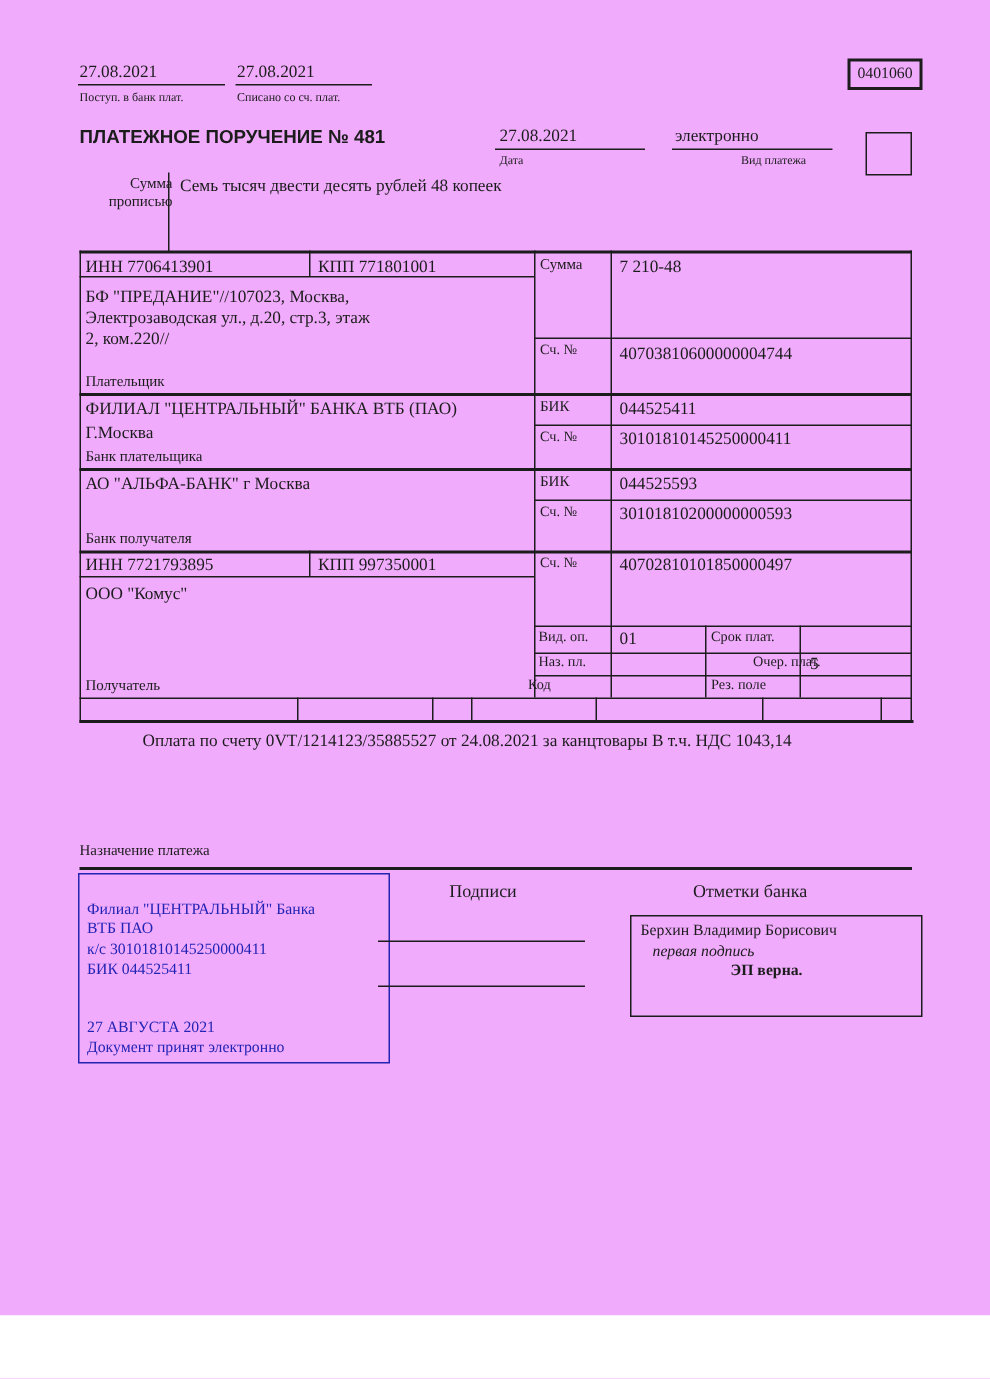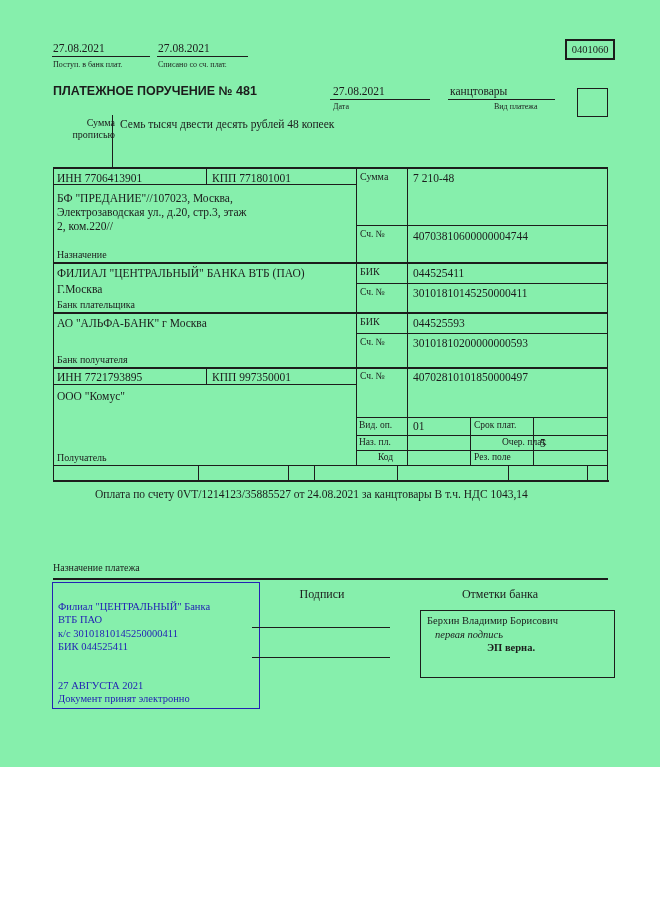--- a/index.html
+++ b/index.html
@@ -1,16 +1,16 @@
 <!DOCTYPE html>
 <html><head>
 <meta charset="utf-8">
 <style>
   html,body{margin:0;padding:0;background:#fff;}
-  .page{position:relative;width:660px;height:767px;background:#86efac;overflow:hidden;
+  .page{position:relative;width:660px;height:877px;background:#f0abfc;overflow:hidden;
         font-family:"Liberation Serif","DejaVu Serif",serif;color:#1c1c1c;text-decoration:underline;}
   .t  {position:absolute;font-size:11.5px;line-height:14px;white-space:pre-line;}
   .lbl{position:absolute;font-size:10px;line-height:12px;white-space:nowrap;text-align:right;}
   .lbl2{position:absolute;font-size:9.5px;line-height:11px;white-space:nowrap;}
   .sm {position:absolute;font-size:8px;line-height:9px;white-space:nowrap;}
   .hl {position:absolute;background:#1c1c1c;height:1px;}
   .hl2{position:absolute;background:#1c1c1c;height:2px;}
   .vl {position:absolute;background:#1c1c1c;width:1px;}
   .title{position:absolute;font-family:"Liberation Sans","DejaVu Sans",sans-serif;
          font-weight:bold;font-size:12.5px;white-space:nowrap;}
@@ -42,21 +42,21 @@
   <div class="sm" style="left:158px;top:60px;">Списано со сч. плат.</div>
 
   <div class="codebox">
     <span>0401060</span>
   </div>
 
   <div class="title" style="left:53px;top:84px;">ПЛАТЕЖНОЕ ПОРУЧЕНИЕ № 481</div>
   <div class="t" style="left:333px;top:84px;">27.08.2021</div>
   <div class="hl" style="left:330px;top:99px;width:100px;"></div>
   <div class="sm" style="left:333px;top:102px;">Дата</div>
-  <div class="t" style="left:450px;top:84px;">канцтовары</div>
+  <div class="t" style="left:450px;top:84px;">электронно</div>
   <div class="hl" style="left:448px;top:99px;width:107px;"></div>
   <div class="sm" style="left:450px;top:102px;margin-left:44px;">Вид платежа</div>
   <div class="statusbox"></div>
 
   <div class="lbl" style="left:55px;top:117px;width:60px;white-space:normal;">Сумма прописью</div>
   <div class="vl" style="left:112px;top:115px;height:53px;"></div>
   <div class="t" style="left:120px;top:117px;text-align:right;">Семь тысяч двести десять рублей 48 копеек</div>
 
   <div class="hl2" style="left:53px;top:167px;width:555px;"></div>
   <div class="hl" style="left:53px;top:184px;width:303px;"></div>
@@ -92,21 +92,21 @@
   <div class="t" style="left:57px;top:171px;">ИНН 7706413901</div>
   <div class="t" style="left:212px;top:171px;">КПП 771801001</div>
   <div class="lbl" style="left:360px;top:171px;">Сумма</div>
   <div class="t" style="left:413px;top:171px;">7 210-48</div>
 
   <div class="t" style="left:57px;top:191px;width:296px;">БФ "ПРЕДАНИЕ"//107023, Москва,
 Электрозаводская ул., д.20, стр.3, этаж
 2, ком.220//</div>
   <div class="lbl2" style="left:360px;top:229px;">Сч. №</div>
   <div class="t" style="left:413px;top:229px;">40703810600000004744</div>
-  <div class="lbl" style="left:57px;top:249px;">Назначение</div>
+  <div class="lbl" style="left:57px;top:249px;">Плательщик</div>
 
   <div class="t" style="left:57px;top:265px;line-height:16px;">ФИЛИАЛ "ЦЕНТРАЛЬНЫЙ" БАНКА ВТБ (ПАО)
 Г.Москва</div>
   <div class="lbl" style="left:360px;top:266px;">БИК</div>
   <div class="t" style="left:413px;top:266px;">044525411</div>
   <div class="lbl2" style="left:360px;top:287px;">Сч. №</div>
   <div class="t" style="left:413px;top:286px;">30101810145250000411</div>
   <div class="lbl" style="left:57px;top:299px;">Банк плательщика</div>
 
   <div class="t" style="left:57px;top:316px;">АО "АЛЬФА-БАНК" г Москва</div>
@@ -122,21 +122,21 @@
   <div class="t" style="left:413px;top:370px;">40702810101850000497</div>
   <div class="t" style="left:57px;top:389px;">ООО "Комус"</div>
   <div class="lbl" style="left:57px;top:452px;">Получатель</div>
 
   <div class="lbl2" style="left:359px;top:420px;">Вид. оп.</div>
   <div class="t" style="left:413px;top:419px;">01</div>
   <div class="lbl2" style="left:474px;top:420px;">Срок плат.</div>
   <div class="lbl2" style="left:359px;top:437px;">Наз. пл.</div>
   <div class="lbl2" style="left:502px;top:437px;">Очер. плат.</div>
   <div class="t" style="left:540px;top:436px;">5</div>
-  <div class="lbl2" style="left:378px;top:452px;">Код</div>
+  <div class="lbl2" style="left:352px;top:452px;">Код</div>
   <div class="lbl2" style="left:474px;top:452px;">Рез. поле</div>
 
   <div class="t" style="left:53px;top:487px;width:540px;margin-left:42px;">Оплата по счету 0VT/1214123/35885527 от 24.08.2021 за канцтовары В т.ч. НДС 1043,14</div>
   <div class="lbl" style="left:53px;top:562px;">Назначение платежа</div>
   <div class="hl2" style="left:53px;top:578px;width:555px;"></div>
 
   <div class="stamp" style="border-color: rgb(35, 35, 180); color: rgb(35, 35, 180);">
     <div>Филиал "ЦЕНТРАЛЬНЫЙ" Банка
 ВТБ ПАО
 к/с 30101810145250000411

